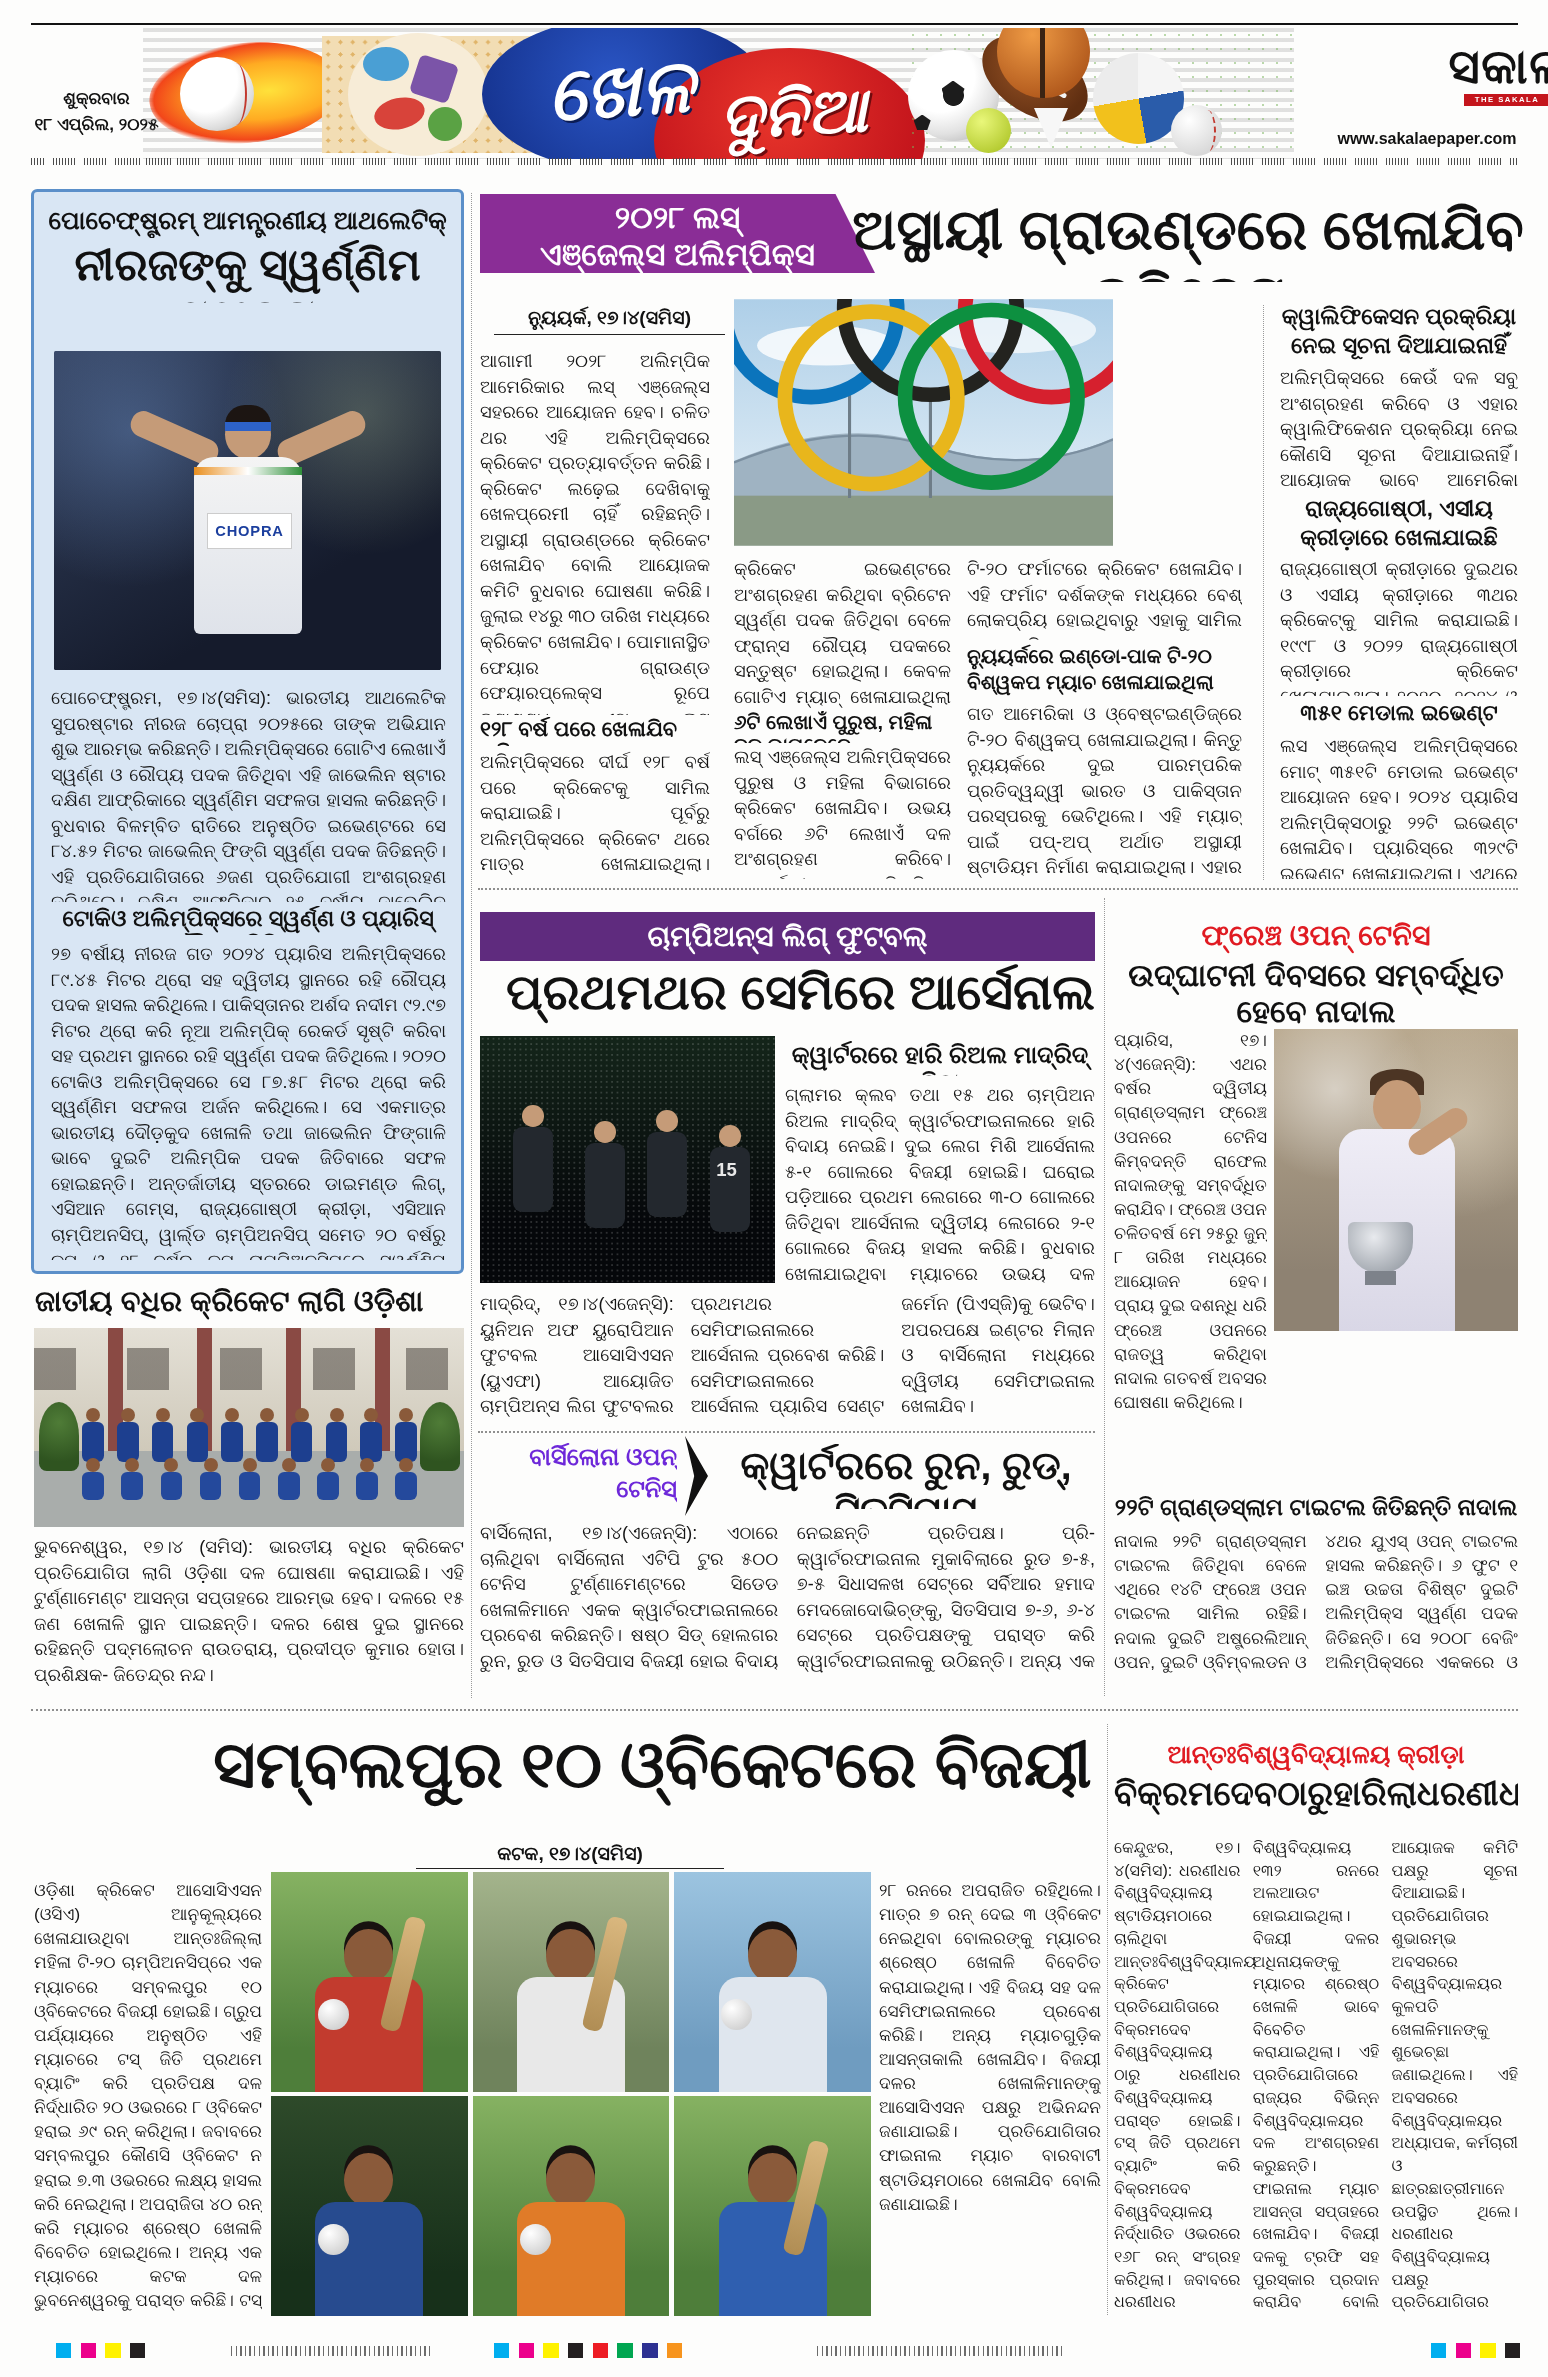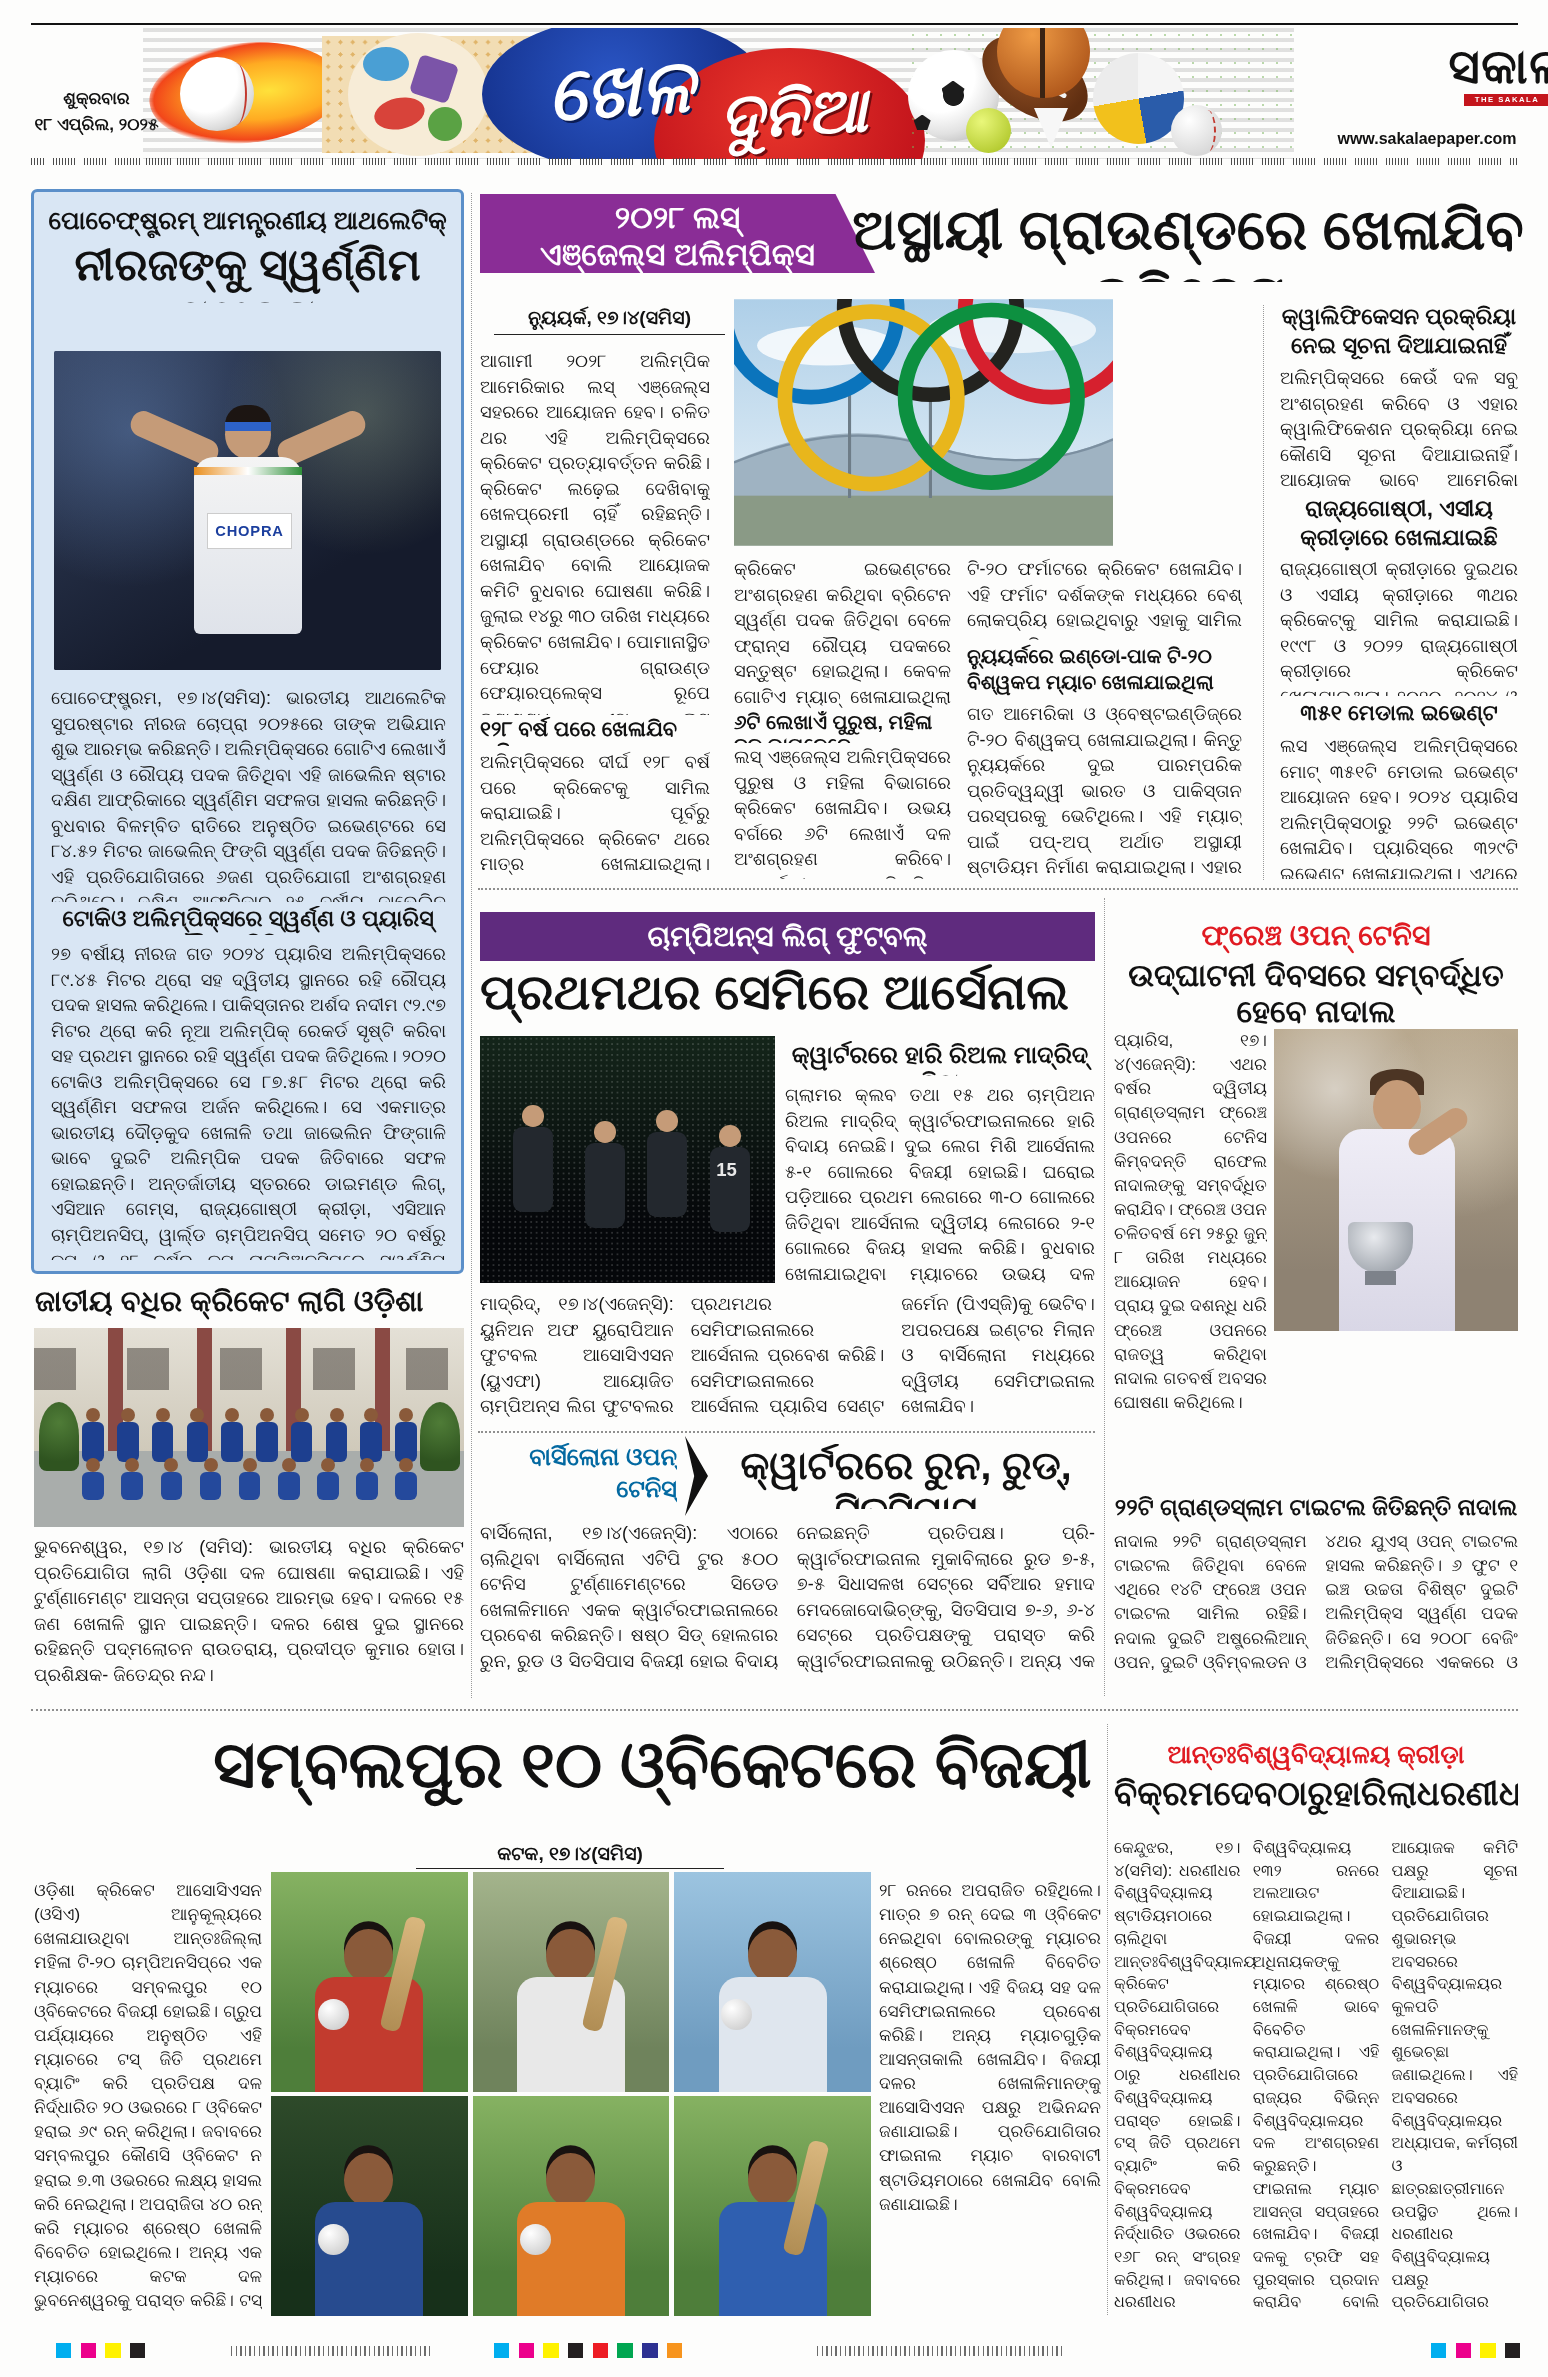--- a/index.html
+++ b/index.html
@@ -128,34 +128,34 @@
   
   .vd-left{left:471px;top:193px;height:1505px;}
   .vd-mid{left:1104px;top:898px;height:798px;}
   .hd-1{left:478px;top:888px;width:1040px;}
   .hd-2{left:478px;top:1431px;width:617px;}
   .hd-3{left:31px;top:1709px;width:1487px;}
   .vd-bot{left:1107px;top:1724px;height:591px;}
   
   .ucl-banner{left:480px;top:912px;width:615px;height:49px;background:#5f2b7e;color:#fff;font-size:28.5px;font-weight:900;
         text-align:center;line-height:49px;overflow:hidden;}
-  .ucl-head{left:480px;top:964px;width:615px;font-size:49px;font-weight:900;text-align:left;height:68px;overflow:hidden;}
+  .ucl-head{left:480px;top:964px;width:615px;font-size:49px;font-weight:900;text-align:right;height:68px;overflow:hidden;}
   .ph-arsenal{left:480px;top:1036px;width:295px;height:247px;overflow:hidden;
         background:radial-gradient(rgba(255,255,255,.16) 0.8px,rgba(0,0,0,0) 1.2px) 0 0/5.4px 5.4px,
         linear-gradient(#14251a,#05070a 75%);}
   .ar-p{position:absolute;width:49px;height:116px;}
   .ar-p::before{content:"";position:absolute;left:14px;top:0;width:21.6px;height:21.6px;border-radius:50%;background:#c59b78;}
   .ar-p::after{content:"";position:absolute;left:4.6px;top:21.6px;width:40px;height:85px;border-radius:9.3px;background:#23282e;}
   .ar1{left:28px;top:69px;} .ar2{left:100px;top:85px;} .ar3{left:162px;top:74px;} .ar4{left:225px;top:89px;}
   .ar-num{left:231px;top:123px;width:31px;text-align:center;color:#e8e8e8;font-size:18.5px;font-weight:900;z-index:2;}
   .ucl-sub{left:785px;top:1041px;width:310px;font-size:24px;font-weight:900;text-align:center;height:35px;overflow:hidden;}
   .ucl-side{left:785px;top:1083px;width:310px;height:201px;}
   .ucl-body{left:480px;top:1292px;width:615px;height:133px;}
   
-  .ba-kick{left:480px;top:1441px;width:197px;font-size:24px;font-weight:900;color:#0369a1;text-align:right;line-height:1.35;height:71px;overflow:hidden;}
+  .ba-kick{left:480px;top:1441px;width:197px;font-size:24px;font-weight:900;color:#6d28d9;text-align:right;line-height:1.35;height:71px;overflow:hidden;}
   .ba-arrow{left:685px;top:1436px;width:23px;height:80px;background:#111;clip-path:polygon(0 0,100% 50%,0 100%,40% 50%);}
   .ba-head{left:717px;top:1444px;width:378px;font-size:39px;font-weight:900;text-align:center;height:65px;overflow:hidden;}
   .ba-body{left:480px;top:1521px;width:615px;height:174px;}
   
   .fr-kick{left:1114px;top:919px;width:404px;font-size:28.5px;font-weight:900;color:#e01b22;text-align:center;height:35px;overflow:hidden;}
   .fr-head{left:1114px;top:958px;width:404px;font-size:31px;font-weight:900;text-align:center;height:71px;overflow:hidden;line-height:1.15;}
   .fr-b1{left:1114px;top:1029px;width:153px;height:457px;font-size:17px;}
   .ph-nadal{left:1274px;top:1029px;width:244px;height:302px;overflow:hidden;
         background:radial-gradient(circle at 25% 20%,rgba(255,255,255,.5),rgba(0,0,0,0) 30%),
         radial-gradient(circle at 75% 30%,rgba(230,220,200,.55),rgba(0,0,0,0) 35%),

